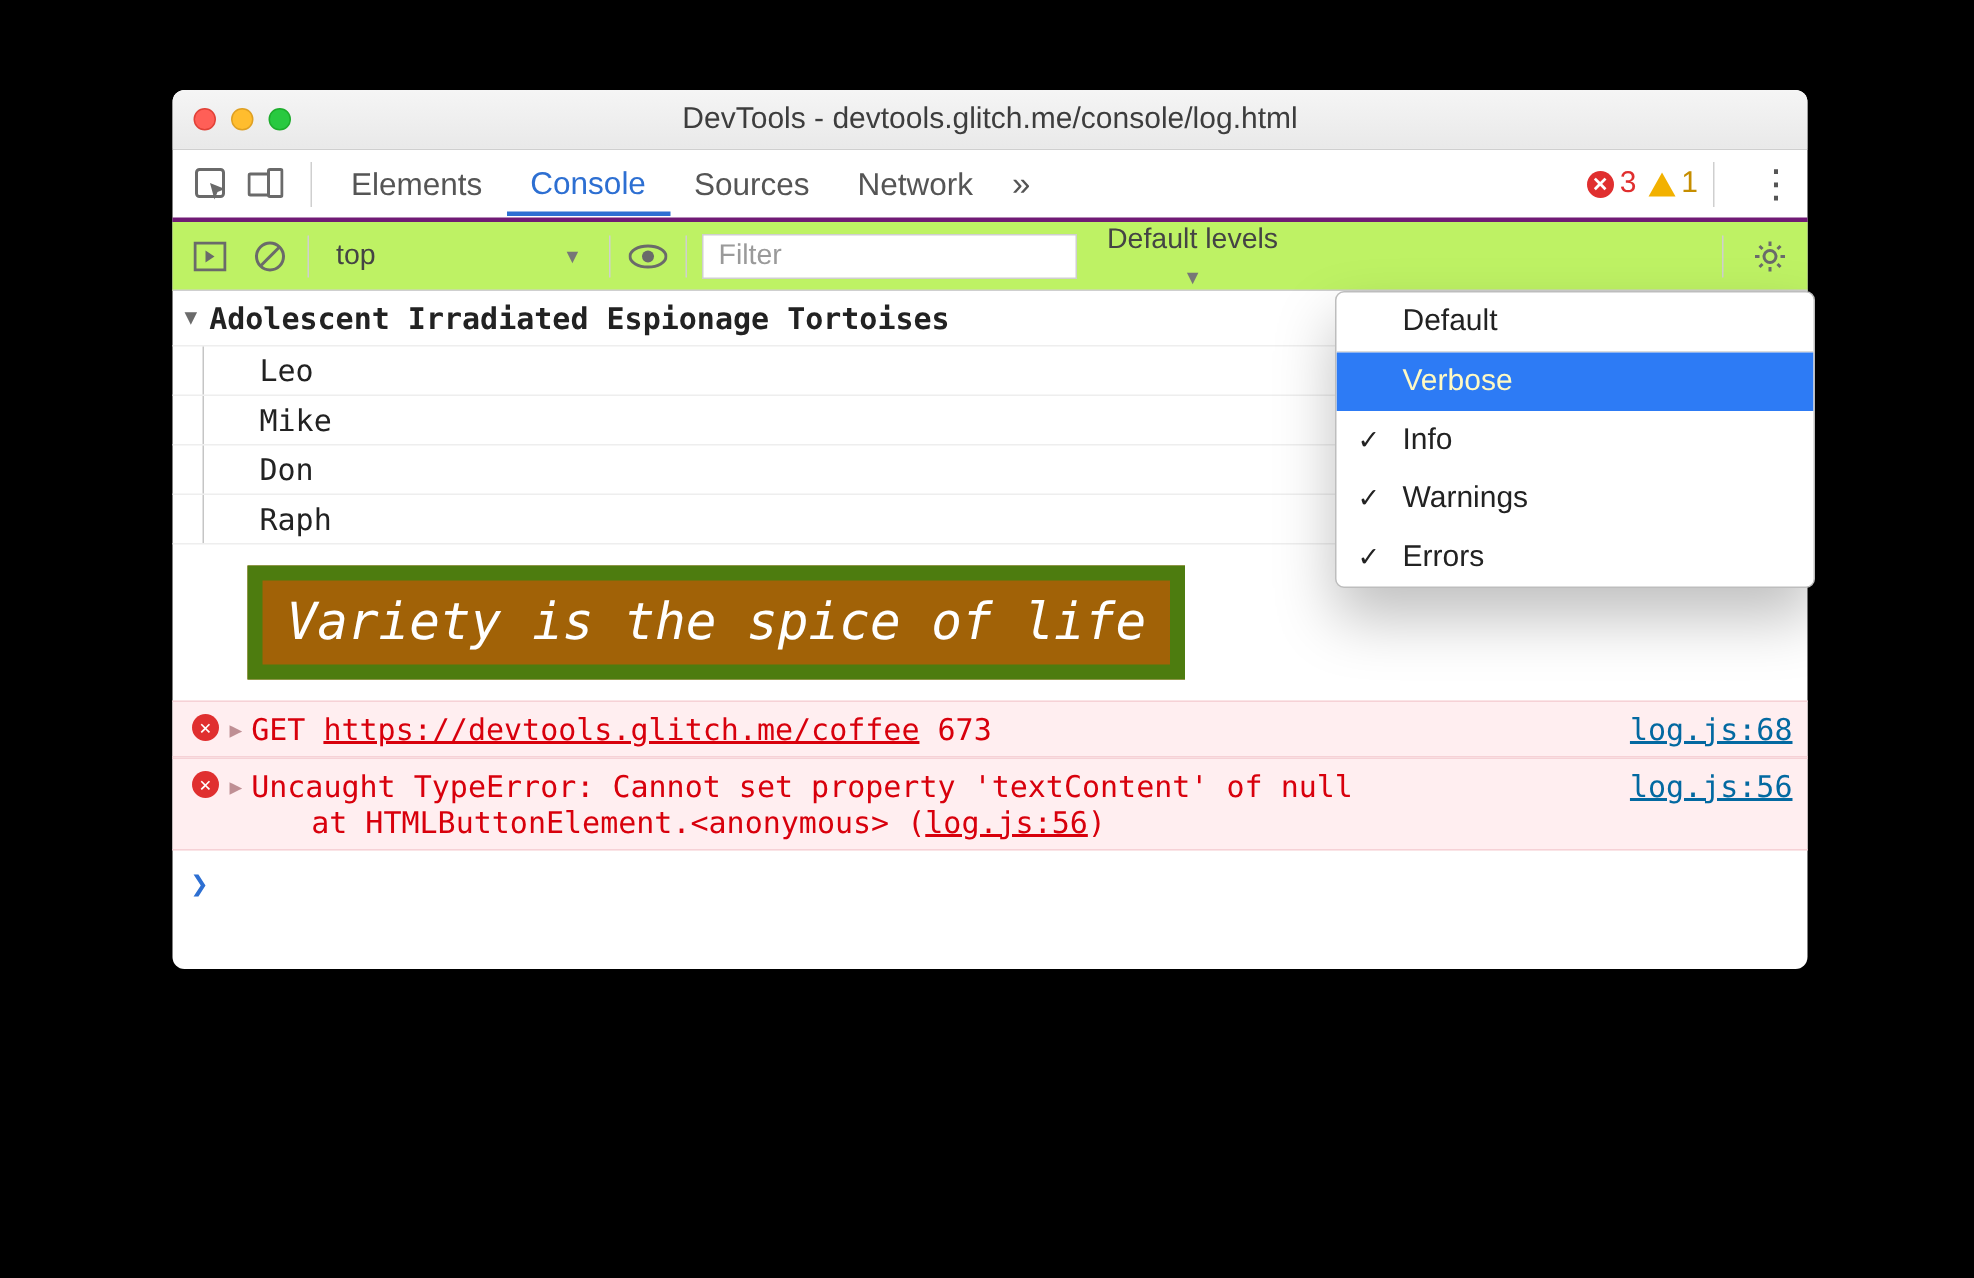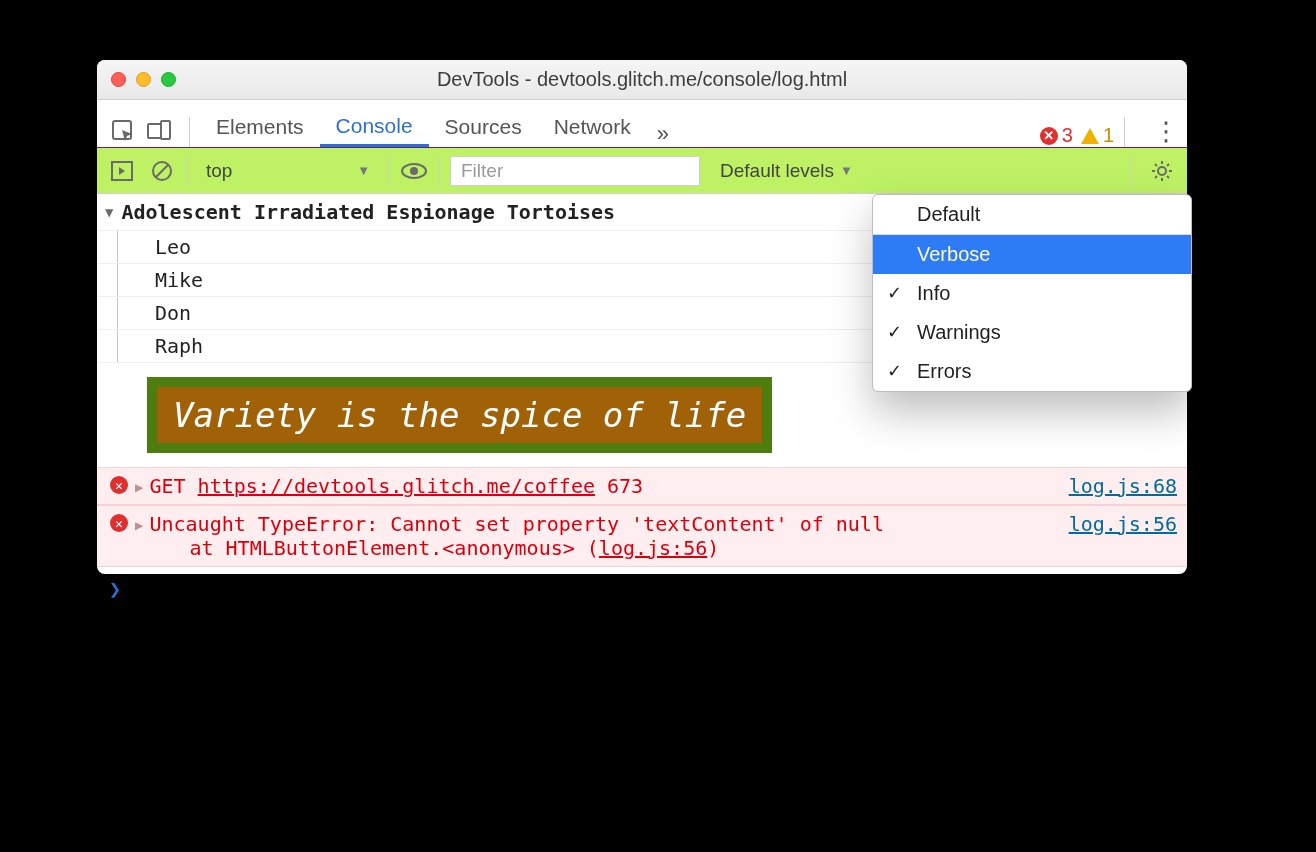--- a/index.html
+++ b/index.html
@@ -1,47 +1,47 @@
 <!DOCTYPE html>
 <html><head>
 <meta charset="utf-8">
 <style>
   html,body{margin:0;padding:0;background:#000;width:1316px;height:852px;font-family:-apple-system,BlinkMacSystemFont,"Helvetica Neue",Arial,sans-serif;}
   *{box-sizing:border-box;}
-  .window{position:absolute;left:97px;top:60px;width:1090px;height:514px;background:#fff;border-radius:8px;box-shadow:0 30px 60px rgba(0,0,0,.45),0 0 0 1px rgba(0,0,0,.1);overflow:visible;}
+  .window{position:absolute;left:115px;top:60px;width:1090px;height:586px;background:#fff;border-radius:8px;box-shadow:0 30px 60px rgba(0,0,0,.45),0 0 0 1px rgba(0,0,0,.1);overflow:visible;}
   
   .titlebar{height:40px;background:linear-gradient(#f5f5f5,#e9e9e9);border-bottom:1px solid #cfcfcf;border-radius:8px 8px 0 0;display:flex;align-items:center;padding:0 14px;position:relative;}
   .traffic{display:flex;gap:10px;align-items:center;}
   .tdot{width:15px;height:15px;border-radius:50%;}
   .tred{background:#ff5f57;border:1px solid #e14137;}
   .tyel{background:#ffbd2e;border:1px solid #dfa022;}
   .tgrn{background:#28c940;border:1px solid #1dad2c;}
   .title{position:absolute;left:0;right:0;text-align:center;font-size:20px;color:#3d3d3d;pointer-events:none;}
   
-  .tabsrow{height:48px;border-bottom:1px solid #701a75;display:flex;align-items:flex-end;padding:0 8px 0 10px;font-size:21px;color:#555;}
+  .tabsrow{height:48px;border-bottom:3px solid #701a75;display:flex;align-items:center;padding:0 8px 0 10px;font-size:21px;color:#555;}
   .iconbtn{width:32px;height:32px;display:flex;align-items:center;justify-content:center;color:#6a6a6a;margin-right:4px;cursor:pointer;}
   .vsep{width:1px;height:30px;background:#cfcfcf;margin:0 10px;}
   .tab{padding:10px 16px 8px;color:#555;cursor:pointer;}
   .tab.active{color:#2d6fd2;border-bottom:3px solid #2d6fd2;padding-bottom:6px;}
   .more{font-size:22px;color:#555;margin-left:10px;cursor:pointer;}
   .spacer{flex:1;}
   .errbadge,.warnbadge{display:flex;align-items:center;gap:4px;font-size:20px;margin-left:8px;}
   .erricon{width:18px;height:18px;border-radius:50%;background:#e02f2f;color:#fff;display:flex;align-items:center;justify-content:center;font-size:13px;font-weight:bold;}
   .errbadge span.n{color:#e02f2f;}
   .warnicon{width:0;height:0;border-left:9px solid transparent;border-right:9px solid transparent;border-bottom:16px solid #f2b100;position:relative;}
   .warnbadge span.n{color:#c68e00;}
   .kebab{font-size:26px;color:#555;margin-left:18px;cursor:pointer;}
   
   .toolbar{height:46px;border-bottom:1px solid #cfcfcf;background:#bef264;display:flex;align-items:center;padding:0 10px;font-size:19px;color:#555;gap:10px;}
   .tbtn{width:30px;height:30px;display:flex;align-items:center;justify-content:center;cursor:pointer;color:#6a6a6a;}
   .tbsep{width:1px;height:28px;background:#cfcfcf;}
   .context{width:180px;height:30px;display:flex;align-items:center;justify-content:space-between;padding:0 8px;color:#444;}
   .tri{font-size:13px;color:#777;}
   .filter{flex:0 0 250px;height:30px;background:#fff;border:1px solid #cfcfcf;display:flex;align-items:center;padding:0 10px;color:#9a9a9a;}
-  .levels{display:flex;align-items:center;gap:6px;color:#444;cursor:pointer;margin-left:10px;}
+  .levels{display:flex;align-items:center;gap:6px;color:#444;cursor:pointer;margin-left:10px;flex-direction:column;}
   .gear{margin-left:auto;cursor:pointer;color:#6a6a6a;}
   
   .consolebody{position:relative;font-family:Menlo,Consolas,monospace;font-size:20px;color:#222;}
   .grouprow{display:flex;align-items:center;padding:6px 8px;border-bottom:1px solid #eee;}
   .disc{color:#6b6b6b;margin-right:8px;font-size:14px;}
   .grouprow .label{font-weight:bold;}
   .childrow{padding:4px 8px 4px 58px;border-bottom:1px solid #eee;position:relative;}
   .childline{position:absolute;left:20px;top:0;bottom:0;width:1px;background:#c5c5c5;}
   .styledrow{padding:14px 8px 14px 50px;}
   .styledbox{display:inline-block;background:#a16207;color:#fff;font-style:italic;font-size:34px;padding:8px 16px;border:10px solid #4d7c0f;}

